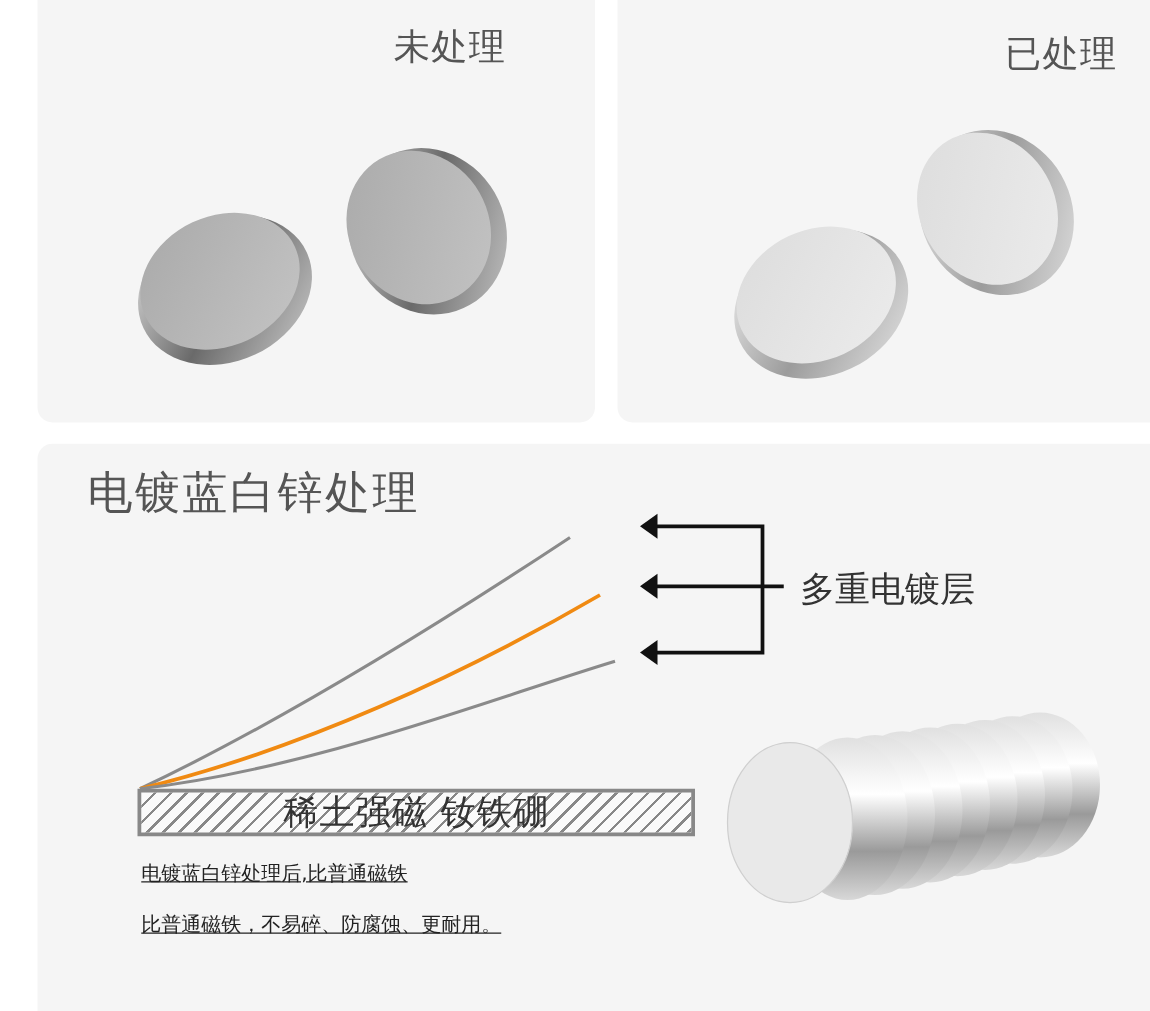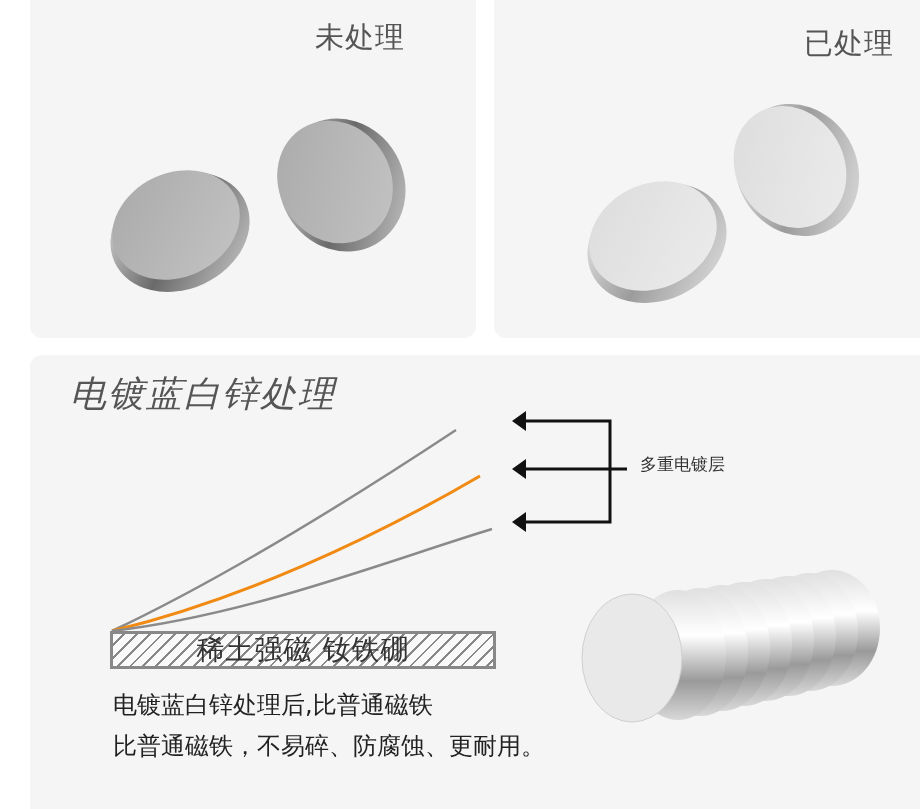--- a/index.html
+++ b/index.html
@@ -7,30 +7,30 @@
     width: 920px; height: 809px; background: #ffffff; position: relative; overflow: hidden;
     font-family: "DejaVu Sans", "Liberation Sans", sans-serif; color: #444;
   }
   .panel { position: absolute; background: #f5f5f5; border-radius: 12px; }
   #panel-left { left: 30px; top: 0; width: 446px; height: 338px; border-radius: 0 0 12px 12px; }
   #panel-right { left: 494px; top: 0; width: 430px; height: 338px; border-radius: 0 0 0 12px; }
   #panel-bottom { left: 30px; top: 355px; width: 894px; height: 460px; border-radius: 12px 0 0 0; }
   .panel-label { position: absolute; font-size: 29px; color: #555; letter-spacing: 1px; }
   #label-untreated { left: 315px; top: 18px; text-align: center; }
   #label-treated { left: 804px; top: 24px; }
-  #title { position: absolute; left: 70px; top: 370px; font-size: 36px; color: #555; letter-spacing: 2px; font-style: italic; }
-  #callout-label { position: absolute; left: 640px; top: 453px; font-size: 17px; color: #333; }
+  #title { position: absolute; left: 70px; top: 370px; font-size: 36px; color: #555; letter-spacing: 2px; }
+  #callout-label { position: absolute; left: 640px; top: 453px; font-size: 28px; color: #333; }
   #substrate {
-    position: absolute; left: 110px; top: 631px; width: 386px; height: 38px;
+    position: absolute; left: 110px; top: 631px; width: 446px; height: 38px;
     border: 3px solid #888; box-sizing: border-box;
     background: repeating-linear-gradient(135deg, #fafafa 0 7px, #888 7px 9px);
     display: flex; align-items: center; justify-content: center;
   }
   #substrate-label { font-size: 28px; color: #333; background: transparent; letter-spacing: 1px; }
-  .desc { position: absolute; left: 113px; font-size: 24px; color: #222; }
+  .desc { position: absolute; left: 113px; font-size: 16px; color: #222; text-decoration: underline; }
   #desc-1 { top: 689px; }
   #desc-2 { top: 730px; }
   svg { position: absolute; left: 0; top: 0; }
 </style>
 </head>
 <body>
 
 <div class="panel" id="panel-left"></div>
 <div class="panel" id="panel-right"></div>
 <div class="panel" id="panel-bottom"></div>

